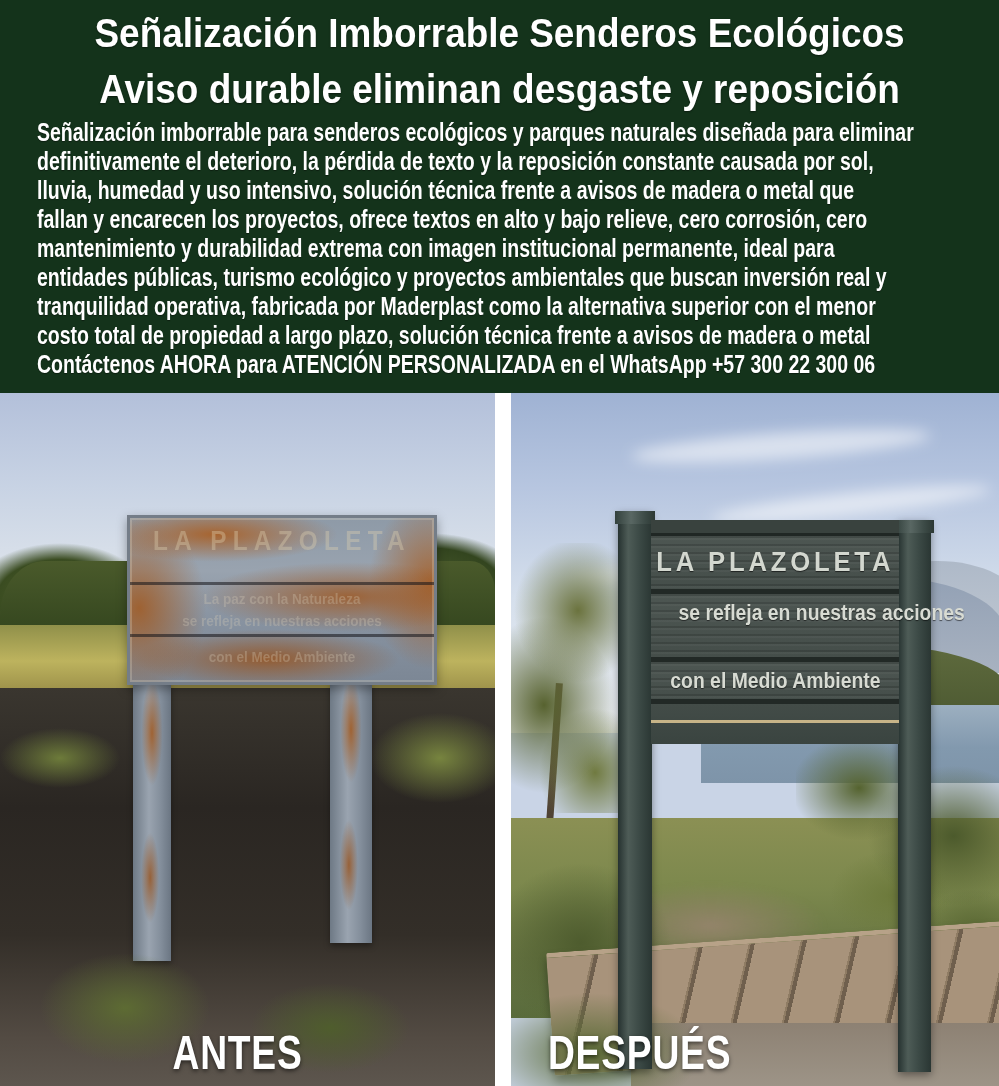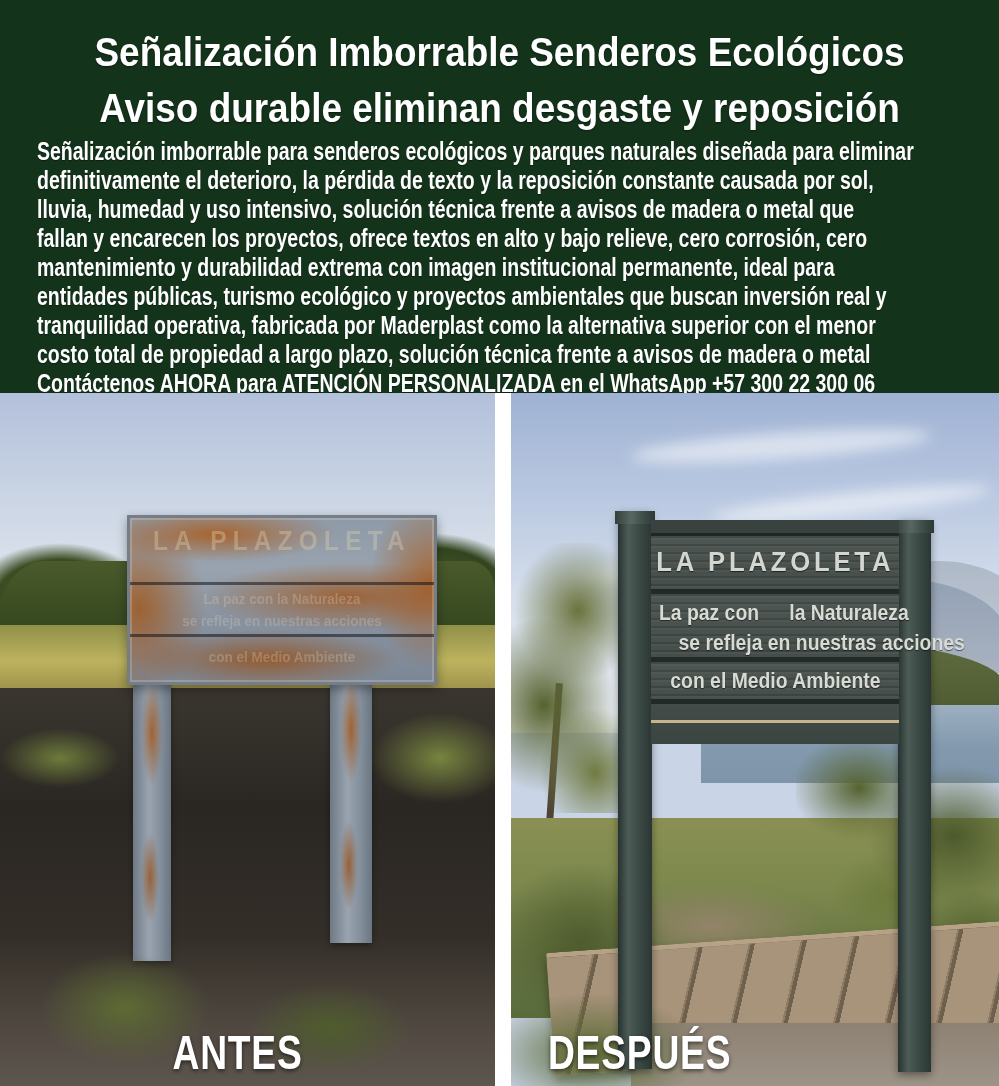--- a/index.html
+++ b/index.html
@@ -3,21 +3,21 @@
 <meta charset="utf-8">
 <style>
   html,body{margin:0;padding:0;background:#444;}
   .poster{
     position:relative;width:999px;height:1086px;margin:0 auto;
     background:#14331b;overflow:hidden;
     font-family:"Liberation Sans", sans-serif;
   }
   
   .banner{position:absolute;left:0;top:0;width:999px;height:393px;background:#14331b;}
-  .banner-titles{padding-top:24px;}
+  .banner-titles{padding-top:5px;}
   .title-line{
     width:999px;text-align:center;white-space:nowrap;
     font-size:41px;font-weight:bold;color:#ffffff;line-height:56px;
     transform:scaleX(.90);transform-origin:50% 50%;
     text-shadow:0 1px 2px rgba(0,0,0,.45);
   }
   .banner-body{margin-top:1px;}
   .body-line{
     margin-left:37px;white-space:nowrap;
     font-size:25px;font-weight:bold;color:#ffffff;line-height:29px;
@@ -207,24 +207,20 @@
     <div class="layer a-gravel"></div>
     <div class="layer a-grasscorner"></div>
     <div class="layer a-post a-post-left"></div>
     <div class="layer a-post a-post-right"></div>
     <div class="layer a-boards">
       <div class="a-rail"></div>
       <div class="a-board a-board-title">
         <span class="a-sign-title">LA PLAZOLETA</span>
       </div>
       <div class="a-board a-board-message">
-        <div class="a-msg-row1">
-          <span class="a-msg a-msg-left">La paz con</span>
-          <span class="a-msg a-msg-right">la Naturaleza</span>
-        </div>
         <div class="a-msg-row2">
           <span class="a-msg">se refleja en nuestras acciones</span>
         </div>
       </div>
       <div class="a-board a-board-line3">
         <span class="a-msg">con el Medio Ambiente</span>
       </div>
       <div class="a-board-bottom">
         <div class="a-tanline"></div>
       </div>

